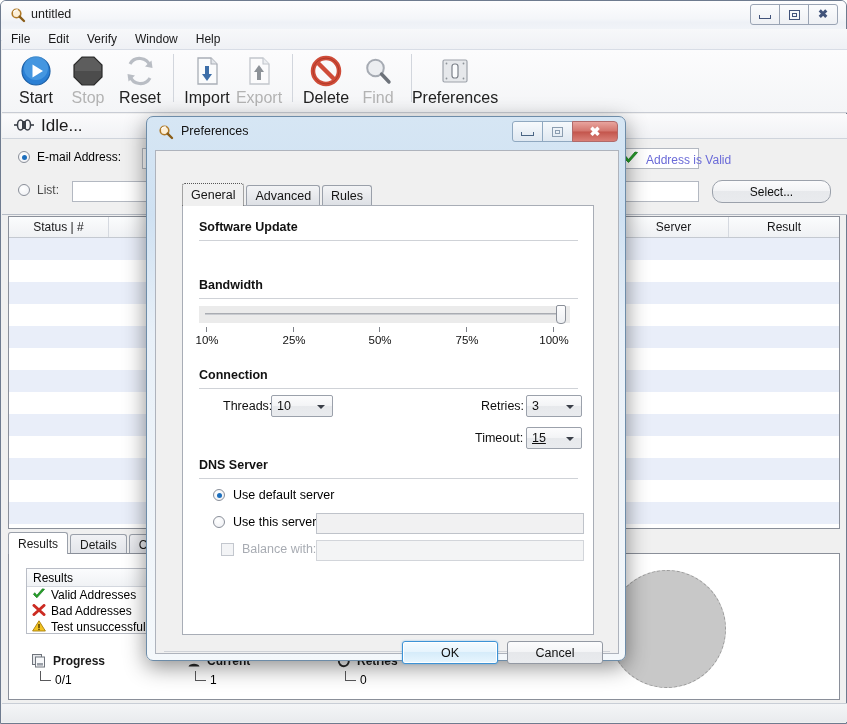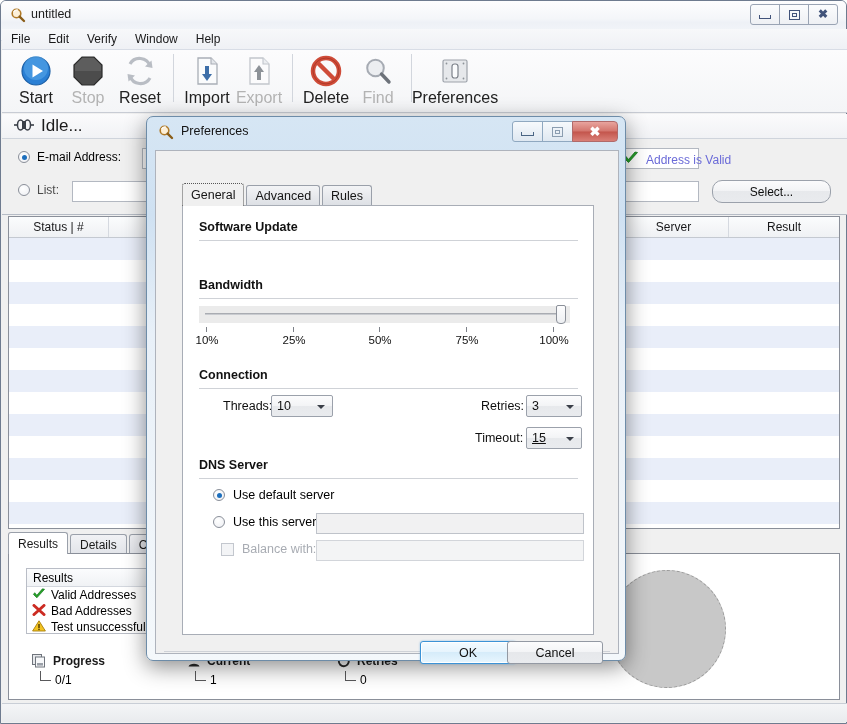--- a/index.html
+++ b/index.html
@@ -427,21 +427,20 @@
     background: linear-gradient(to bottom,#fcfcfd 0%,#f3f4f6 48%,#e6e8eb 50%,#e9ebee 100%);
     font-size: 12.5px;
     display:flex;align-items:center;justify-content:center;
     color:#111;
     box-sizing:border-box;
   }
   .dlg-btn.default {
     border: 1px solid #3c93d6;
     box-shadow: inset 0 0 0 1px #ffffff, 0 0 2px rgba(60,147,214,0.6);
     background: linear-gradient(to bottom,#f4fbff 0%,#e6f4fd 48%,#d6ecfa 50%,#e8f6fe 100%);
-    margin-left: 18px;
   }
   .sep-line { position:absolute; background:#cfd2d7; height:1px;}
 </style>
 </head>
 <body>
 
 <div id="app-window">
 
   <div id="titlebar">
     <span id="title-icon">

